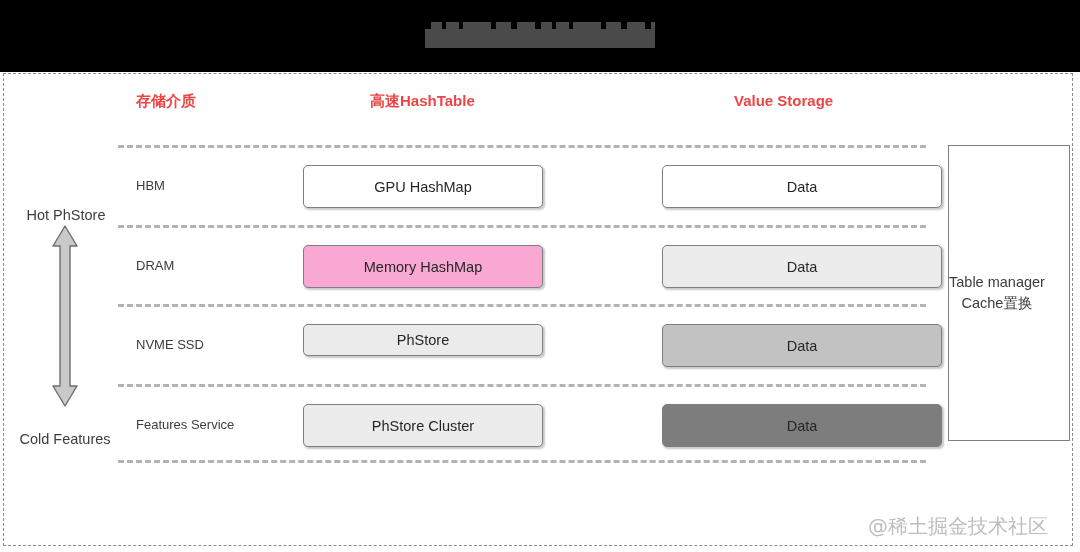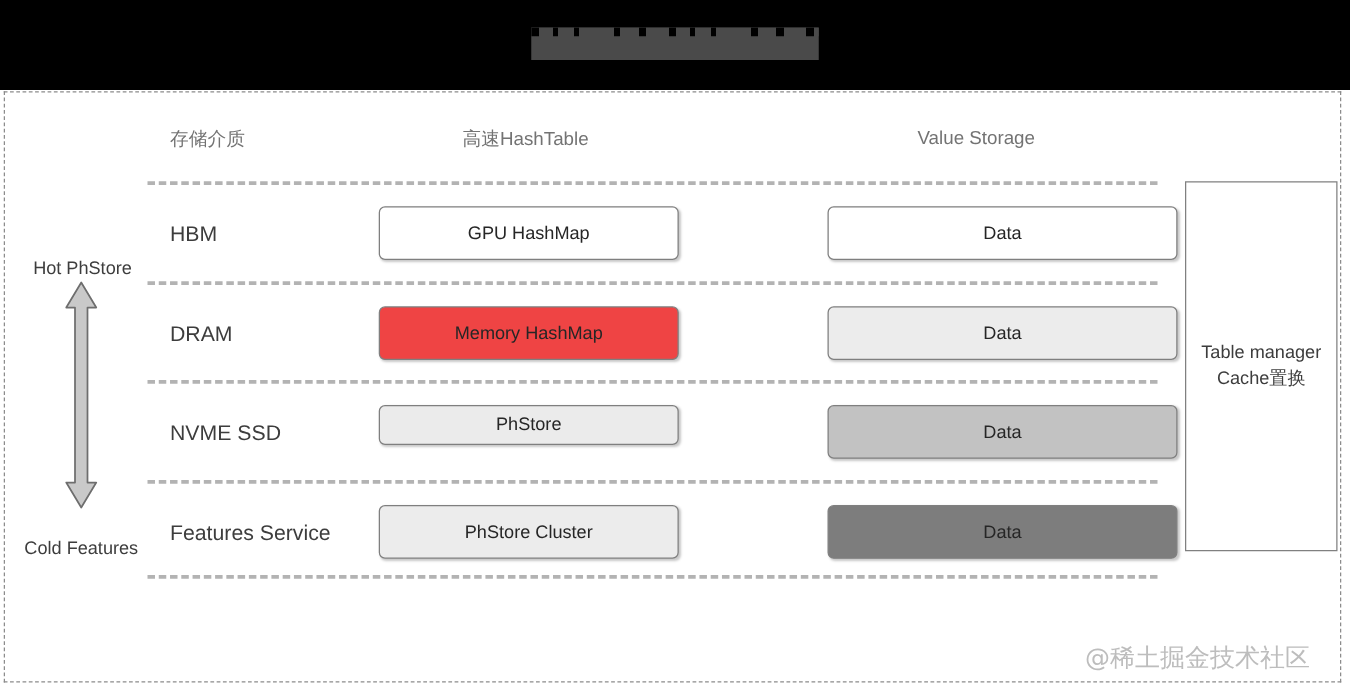--- a/index.html
+++ b/index.html
@@ -53,23 +53,24 @@
     width: 1070px; height: 473px;
     border: 1px dashed #8c8c8c;
     box-sizing: border-box;
     background: #ffffff;
   }
 
   
   .col-header {
     position: absolute;
     font-size: 15px;
-    color: #737373;
-    white-space: nowrap;
-    top: 102px;
+    color: #ef4444;
+    white-space: nowrap;
+    top: 92px;
+    font-weight: bold;
   }
   #hdr-media   { left: 136px; }
   #hdr-hash    { left: 370px; }
   #hdr-value   { left: 734px; }
 
   
   .sep {
     position: absolute;
     left: 118px;
     width: 808px;
@@ -91,21 +92,21 @@
   #hotcold-arrow {
     position: absolute;
     left: 49px; top: 224px;
     width: 32px; height: 184px;
   }
 
   
   .row-label {
     position: absolute;
     left: 136px;
-    font-size: 17px;
+    font-size: 13px;
     color: #3d3d3d;
     white-space: nowrap;
   }
   .hash-box, .data-box {
     position: absolute;
     box-sizing: border-box;
     border: 1.4px solid #7f7f7f;
     border-radius: 5px;
     display: flex;
     align-items: center;
@@ -120,21 +121,20 @@
   
   #table-manager {
     position: absolute;
     left: 948px; top: 145px;
     width: 122px; height: 296px;
     box-sizing: border-box;
     border: 1.3px solid #808080;
     background: #ffffff;
     display: flex;
     align-items: center;
-    justify-content: center;
     text-align: center;
     font-size: 14.5px;
     line-height: 1.45;
     color: #3d3d3d;
   }
 
   
   #watermark {
     position: absolute;
     right: 32px; bottom: 12px;
@@ -172,21 +172,21 @@
   <svg width="32" height="184" viewBox="0 0 32 184">
     <polygon points="16,2 28,22 21,22 21,162 28,162 16,182 4,162 11,162 11,22 4,22" fill="#c9c9c9" stroke="#6e6e6e" stroke-width="1.4" stroke-linejoin="round"></polygon>
   </svg>
 </div>
 
 <div id="rows-layer">
     <div class="row-label" style="top: 177.5px;">HBM</div>
     <div class="hash-box" style="top: 165px; height: 43px; background: rgb(255, 255, 255);">GPU HashMap</div>
     <div class="data-box" style="top: 165px; height: 43px; background: rgb(255, 255, 255);">Data</div>
     <div class="row-label" style="top: 257.5px;">DRAM</div>
-    <div class="hash-box" style="top: 245px; height: 43px; background: #ef4444;">Memory HashMap</div>
+    <div class="hash-box" style="top: 245px; height: 43px; background: #f9a8d4;">Memory HashMap</div>
     <div class="data-box" style="top: 245px; height: 43px; background: rgb(236, 236, 236);">Data</div>
     <div class="row-label" style="top: 336.5px;">NVME SSD</div>
     <div class="hash-box" style="top: 324px; height: 32px; background: rgb(235, 235, 235);">PhStore</div>
     <div class="data-box" style="top: 324px; height: 43px; background: rgb(194, 194, 194);">Data</div>
     <div class="row-label" style="top: 416.5px;">Features Service</div>
     <div class="hash-box" style="top: 404px; height: 43px; background: rgb(236, 236, 236); text-align: center;">PhStore Cluster</div>
     <div class="data-box" style="top: 404px; height: 43px; background: rgb(125, 125, 125);">Data</div>
   </div>
 
 <div id="table-manager">

